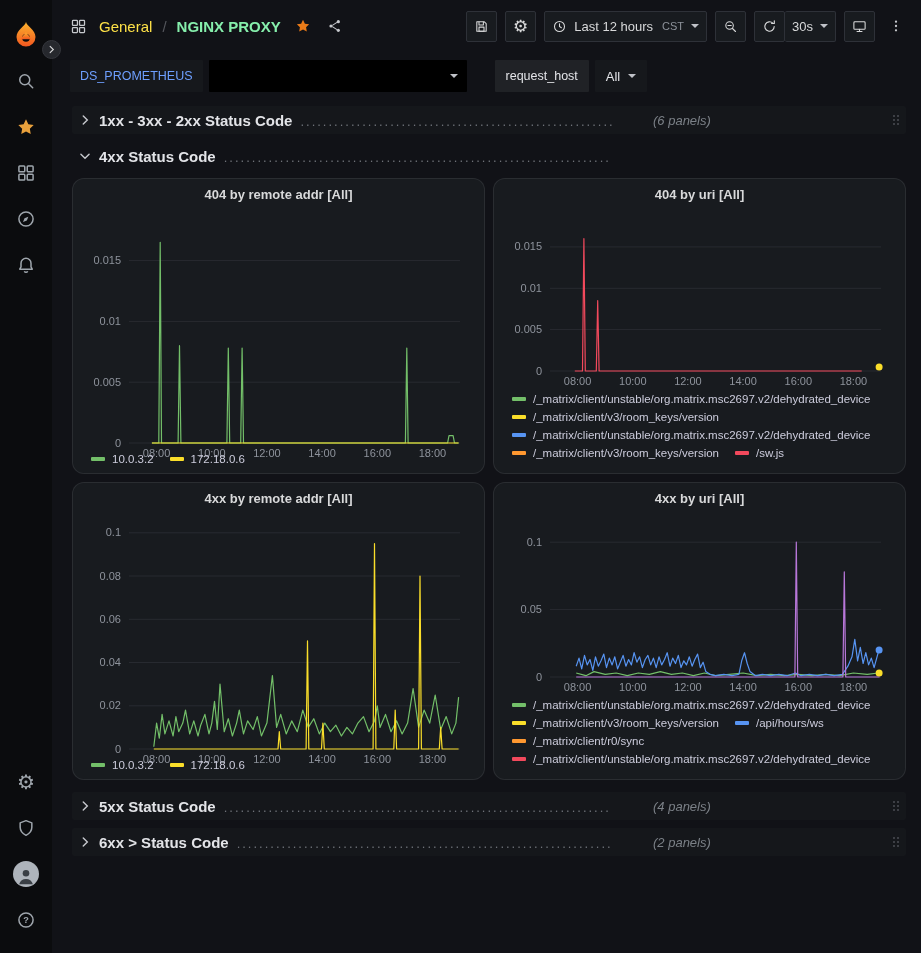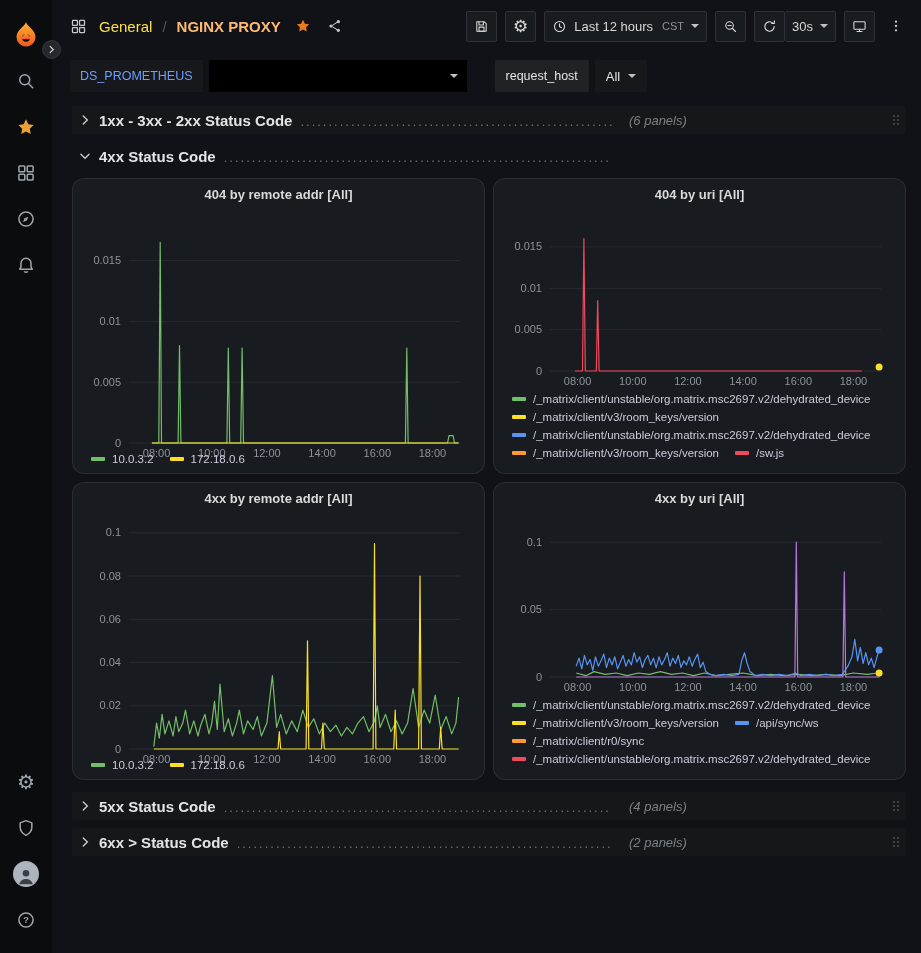--- a/index.html
+++ b/index.html
@@ -22,21 +22,21 @@
 
   
   .main { flex:1; display:flex; flex-direction:column; min-width:0; }
 
   
   .topbar { height:52px; display:flex; align-items:center; padding:0 12px 0 18px; gap:8px; flex:none; }
   .topbar .crumb-icon { color:#c7c9ce; }
   .crumb-icon svg, .tb-icon svg { width:17px; height:17px; }
   .crumb-section { color:#fde047; font-size:15px; margin-left:4px; cursor:pointer; }
   .crumb-sep { color:#55575d; font-size:15px; margin:0 2px; }
-  .crumb-title { color:#fdba74; font-size:15px; font-weight:600; cursor:pointer; }
+  .crumb-title { color:#86efac; font-size:15px; font-weight:600; cursor:pointer; }
   .crumb-star { color:#eb7b18; margin-left:6px; cursor:pointer; }
   .crumb-star svg { width:16px; height:16px; }
   .crumb-share { color:#c7c9ce; margin-left:8px; cursor:pointer; }
   .crumb-share svg { width:16px; height:16px; }
   .topbar-right { margin-left:auto; display:flex; align-items:center; gap:8px; }
   .tb-btn { height:31px; min-width:31px; padding:0 7px; display:flex; align-items:center; justify-content:center; gap:7px; background:#181b1f; border:1px solid #2e3138; border-radius:2px; color:#d8d9da; cursor:pointer; font-family:inherit; font-size:13px; }
   .tb-btn svg { width:15px; height:15px; }
   .tb-group { display:flex;justify-content:flex-end; }
   .tb-group .tb-btn + .tb-btn { border-left:none; }
   .tz { font-size:11px; color:#8d929a; margin-left:2px; }
@@ -54,21 +54,21 @@
   
   .dashboard { flex:1; padding:0 15px 0 20px; overflow:hidden; }
   .dash-row { display:flex; align-items:center; height:28px; margin:4px 0 8px; color:#d8d9da; cursor:pointer; border-radius:2px;gap:13px; }
   .dash-row.collapsed { background:#15171b; }
   .row-left { display:flex; align-items:center; width:540px; min-width:0; padding-left:6px; }
   .row-chevron { color:#c7c9ce; display:flex; }
   .row-chevron svg { width:14px; height:14px; }
   .row-title { font-weight:700; font-size:15px; margin:0 8px 0 7px; white-space:nowrap; color:#e3e4e8; }
   .row-dots { flex:1; overflow:hidden; white-space:nowrap; color:#6e7278; font-size:13px; letter-spacing:2px; position:relative; top:1px; }
   .row-dots::after { content:"........................................................................................................................................"; }
-  .row-count { font-style:italic; color:#7b8087; font-size:13px; margin-left:4px; white-space:nowrap; }
+  .row-count { font-style:italic; color:#7b8087; font-size:13px; margin-left:28px; white-space:nowrap; }
   .row-drag { margin-left:auto; color:#4b4e55; display:flex; padding-right:2px; }
   .row-drag svg { width:16px; height:18px; }
 
   .panel-grid { display:grid; grid-template-columns:1fr 1fr; gap:8px; margin-bottom:12px; }
   .panel { background:#181b1f; border:1px solid rgba(204,204,220,0.10); border-radius:12px; display:flex; flex-direction:column; overflow:hidden; }
   .panel.h-top { height:296px; }
   .panel.h-bot { height:298px; }
   .panel-title { height:30px; flex:none; display:flex; align-items:center; justify-content:center; font-size:13px; font-weight:600; color:#d8d9da; cursor:pointer; }
   .panel-body { flex:1; display:flex; flex-direction:column; min-height:0; padding:0 10px 4px; }
   .chart-plot { flex:1; min-height:0; }
@@ -451,21 +451,21 @@
                 <div class="legend-item">
                   <span class="legend-swatch" style="background: rgb(115, 191, 105);"></span>
                   <span>/_matrix/client/unstable/org.matrix.msc2697.v2/dehydrated_device</span>
                 </div>
                 <div class="legend-item">
                   <span class="legend-swatch" style="background: rgb(250, 222, 42);"></span>
                   <span>/_matrix/client/v3/room_keys/version</span>
                 </div>
                 <div class="legend-item">
                   <span class="legend-swatch" style="background: rgb(87, 148, 242);"></span>
-                  <span>/api/sync/ws</span>
+                  <span>/api/hours/ws</span>
                 </div>
                 <div class="legend-item">
                   <span class="legend-swatch" style="background: rgb(255, 152, 48);"></span>
                   <span>/_matrix/client/r0/sync</span>
                 </div>
                 <div class="legend-item">
                   <span class="legend-swatch" style="background: rgb(242, 73, 92);"></span>
                   <span>/_matrix/client/unstable/org.matrix.msc2697.v2/dehydrated_device</span>
                 </div>
               </div>

